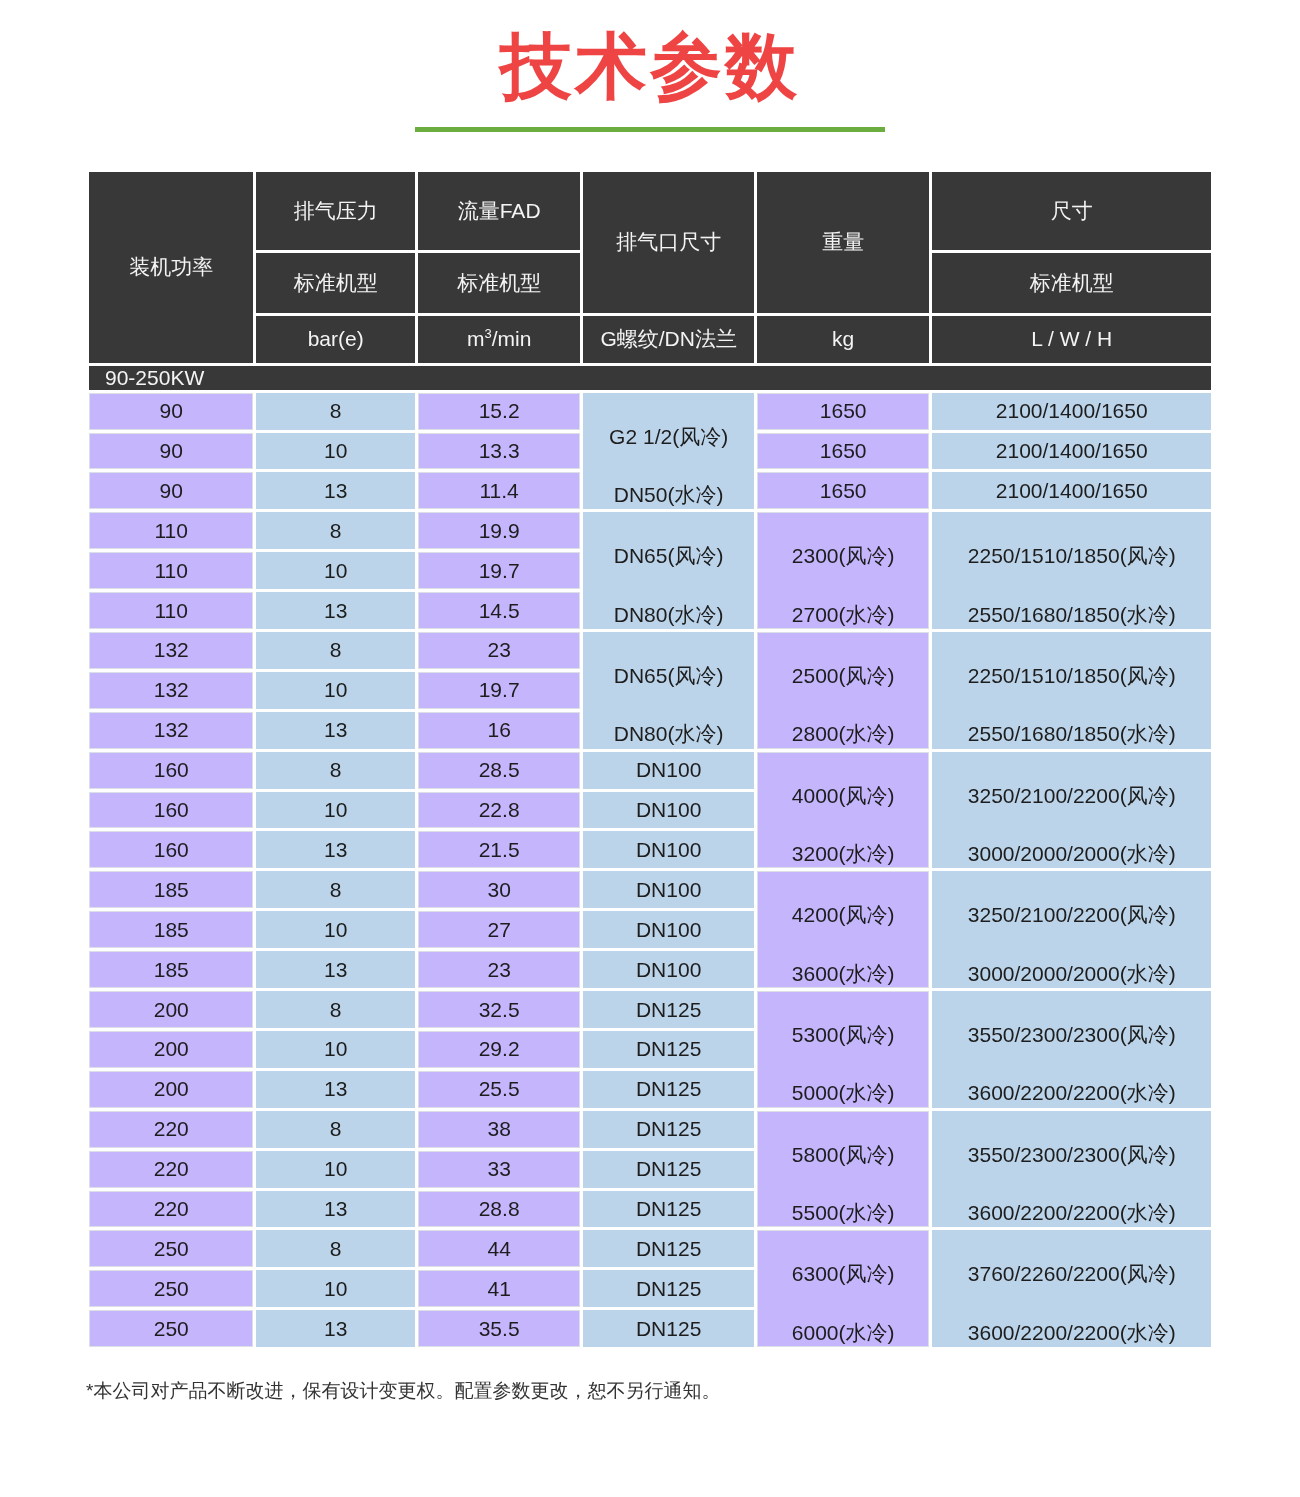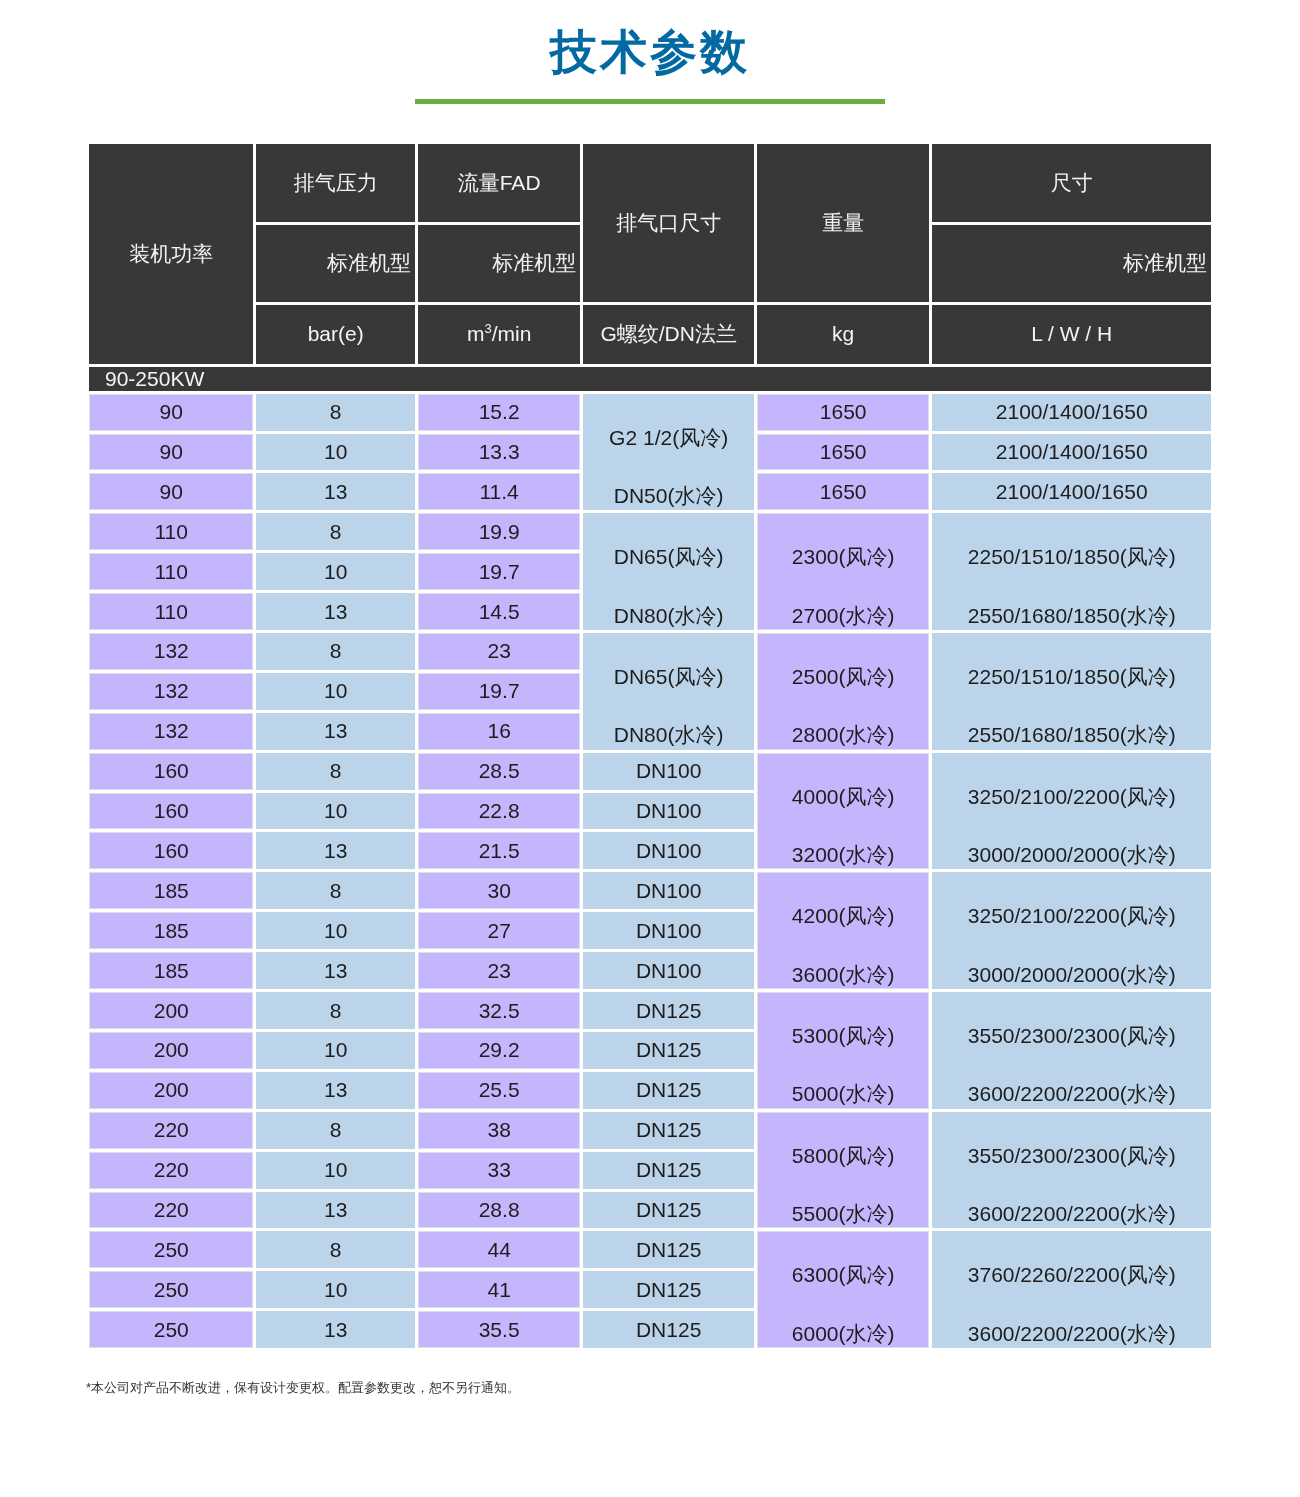--- a/index.html
+++ b/index.html
@@ -9,22 +9,22 @@
   }
   *{box-sizing:border-box;}
   html,body{margin:0;padding:0;background:#ffffff;}
   .page{
     width:1300px;height:1497px;background:#ffffff;
     font-family:"Liberation Sans","DejaVu Sans",sans-serif;
     color:#1d1d1d;overflow:hidden;
   }
   .page-title{
     margin:0;padding-top:26px;
-    text-align:center;font-size:47px;font-weight:bold;
-    letter-spacing:3px;color:#0369a1;line-height:1.12;
+    text-align:center;font-size:72px;font-weight:bold;
+    letter-spacing:3px;color:#ef4444;line-height:1.12;
   }
   .title-underline{
     width:470px;height:5px;margin:20px auto 0;
     background:var(--accent_green,#6bad3f);
   }
   table.spec{
     width:1128px;margin:37px auto 0;
     border-collapse:separate;border-spacing:3px;
     table-layout:fixed;background:#ffffff;
   }
@@ -32,35 +32,35 @@
   col.c4{width:169px;} col.c5{width:171px;} col.c6{width:276px;}
   th,td{
     text-align:center;vertical-align:middle;
     font-size:21px;padding:0 4px;overflow:hidden;
   }
   th.dark{
     background:var(--header_bg,#383838);
     color:#f4f4f4;font-weight:normal;
   }
   thead tr.hr1 th{height:78px;}
-  thead tr.hr2 th{height:77px;text-align:right;}
-  thead tr.hr3 th{height:59px;}
+  thead tr.hr2 th{height:60px;}
+  thead tr.hr3 th{height:47px;}
   th[rowspan="3"]{height:auto;}
   tr.section td{
     background:var(--header_bg,#383838);
     color:#f4f4f4;text-align:left;padding-left:16px;
     height:22px;font-size:21px;
   }
   tbody td{height:35px;}
   td.white{background:#c4b5fd;box-shadow:inset 0 0 0 1px #dbe0e6;}
   td.blue{background:var(--cell_blue,#bcd4ea);}
   td.two .ln{display:block;line-height:1.35;margin-top:30px;}
   sup{font-size:13px;line-height:0;}
   .footnote{
-    margin:28px 0 16px 86px;font-size:13px;color:#333333;
+    margin:28px 0 16px 86px;font-size:19px;color:#333333;
   }
 </style>
 </head>
 <body>
 
 <div class="page">
   <h1 class="page-title">技术参数</h1>
   <div class="title-underline"></div>
 
   <table class="spec">

